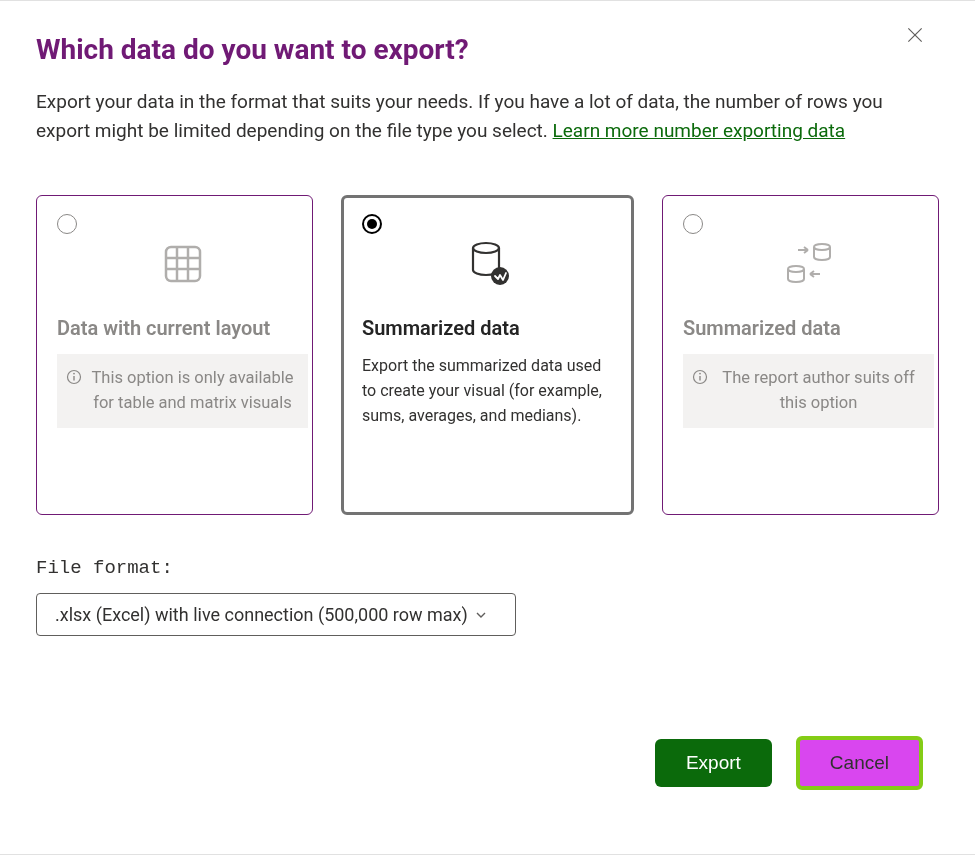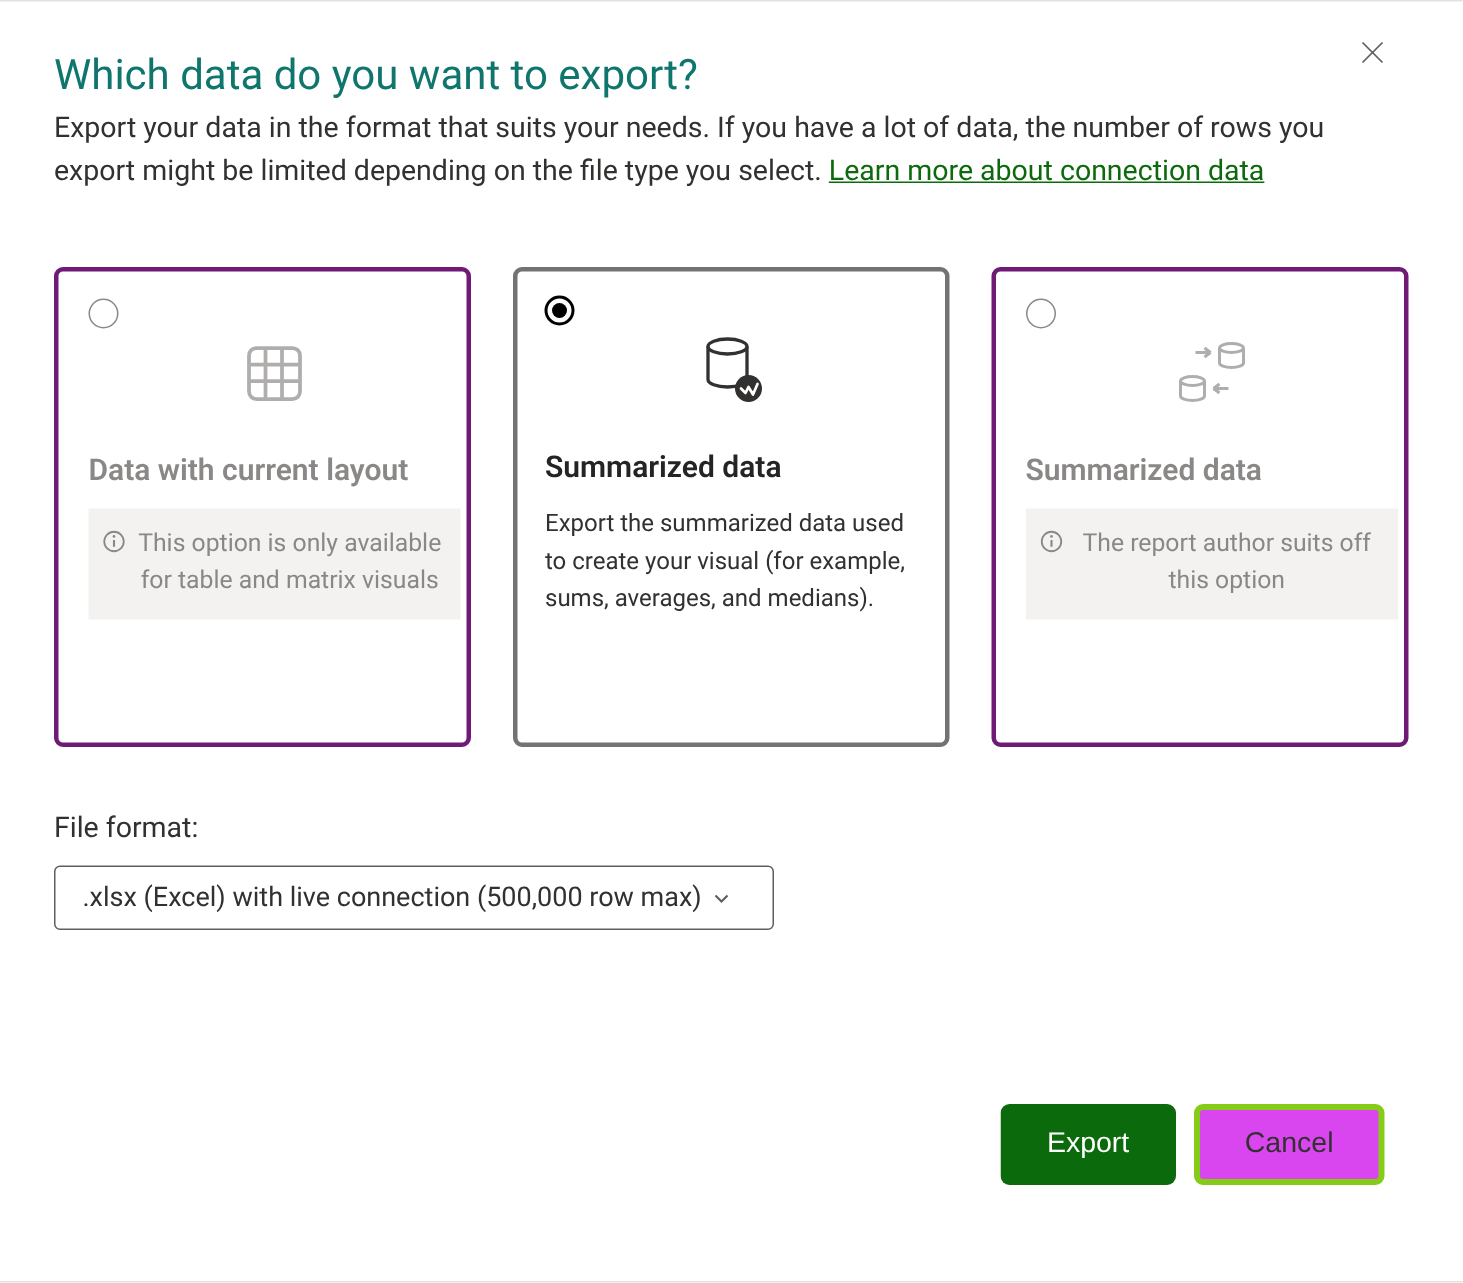--- a/index.html
+++ b/index.html
@@ -22,43 +22,43 @@
       position: absolute;
       top: 24px;
       right: 46px;
       width: 24px;
       height: 24px;
       cursor: pointer;
       color: #605e5c;
     }
     .title {
       font-size: 28px;
-      font-weight: 400;
-      margin: 0 0 5px 0;
-      color: #0f766e;
+      font-weight: 700;
+      margin: 0 0 22px 0;
+      color: #701a75;
     }
     .description {
       font-size: 19px;
       line-height: 1.5;
       color: #323130;
       margin: 0 0 50px 0;
     }
     .learn-more {
       color: #0b6a0b;
       text-decoration: underline;
       cursor: pointer;
     }
     .cards {
       display: flex;
       gap: 28px;
       margin-bottom: 42px;
     }
     .card {
       flex: 1;
-      border: 3px solid #701a75;
+      border: 1px solid #701a75;
       border-radius: 6px;
       padding: 18px 4px 28px 20px;
       position: relative;
       min-height: 320px;
       cursor: pointer;
     }
     .card.selected {
       border: 3px solid #737373;
       padding: 16px 18px 38px 18px;
     }
@@ -115,39 +115,41 @@
       text-align: center;
     }
     .disabled-box .info-icon { flex: 0 0 18px; margin-top: 2px; }
     .card.disabled { cursor: default; }
     .card.disabled .card-icon-wrap { color: #b0aeac; }
 
     .format-label {
       font-size: 19px;
       color: #323130;
       margin-bottom: 14px;
+      font-family: Liberation Mono, monospace;
     }
     .select {
       border: 1px solid #605e5c;
       border-radius: 4px;
       padding: 10px 18px;
       font-size: 18px;
       color: #323130;
       display: inline-flex;
       align-items: center;
       gap: 6px;
       cursor: pointer;
       min-width: 480px;
     }
     .actions {
       position: absolute;
       right: 52px;
       top: 735px;
       display: flex;
-      gap: 12px;
+      gap: 24px;
+      align-items: center;
     }
     .btn {
       font-size: 19px;
       padding: 12px 30px;
       border-radius: 6px;
       cursor: pointer;
       border: 1px solid transparent;
     }
     .btn-primary {
       background: #0b6a0b;
@@ -167,21 +169,21 @@
   <div class="close-btn">
     <svg viewBox="0 0 24 24" width="20" height="20">
       <line x1="4" y1="4" x2="20" y2="20" stroke="currentColor" stroke-width="1.4"></line>
       <line x1="20" y1="4" x2="4" y2="20" stroke="currentColor" stroke-width="1.4"></line>
     </svg>
   </div>
 
   <h1 class="title">Which data do you want to export?</h1>
 
   <p class="description">
-    <span>Export your data in the format that suits your needs. If you have a lot of data, the number of rows you export might be limited depending on the file type you select.  </span><a class="learn-more">Learn more about connection data</a>
+    <span>Export your data in the format that suits your needs. If you have a lot of data, the number of rows you export might be limited depending on the file type you select.  </span><a class="learn-more">Learn more number exporting data</a>
   </p>
 
   <div class="cards">
 
     <div class="card disabled">
       <span class="radio"></span>
       <div class="card-icon-wrap">
         <svg width="42" height="42" viewBox="0 0 42 42">
           <rect x="4" y="4" width="34" height="34" rx="5" fill="none" stroke="currentColor" stroke-width="2.5"></rect>
           <line x1="4" y1="15" x2="38" y2="15" stroke="currentColor" stroke-width="2.5"></line>

